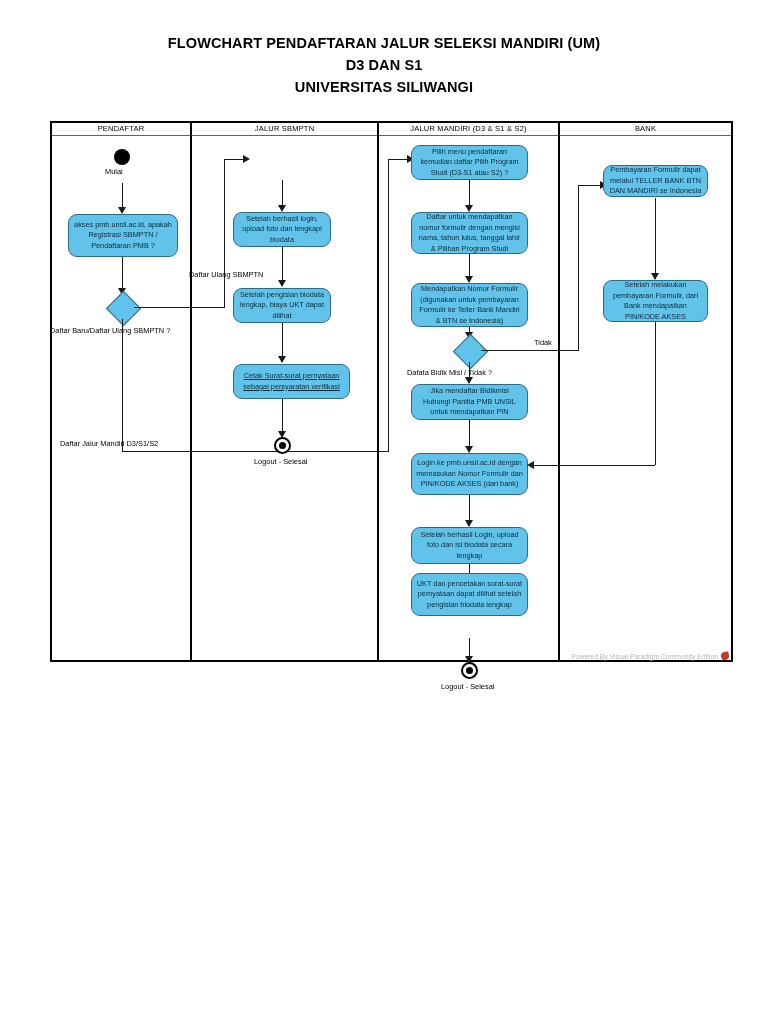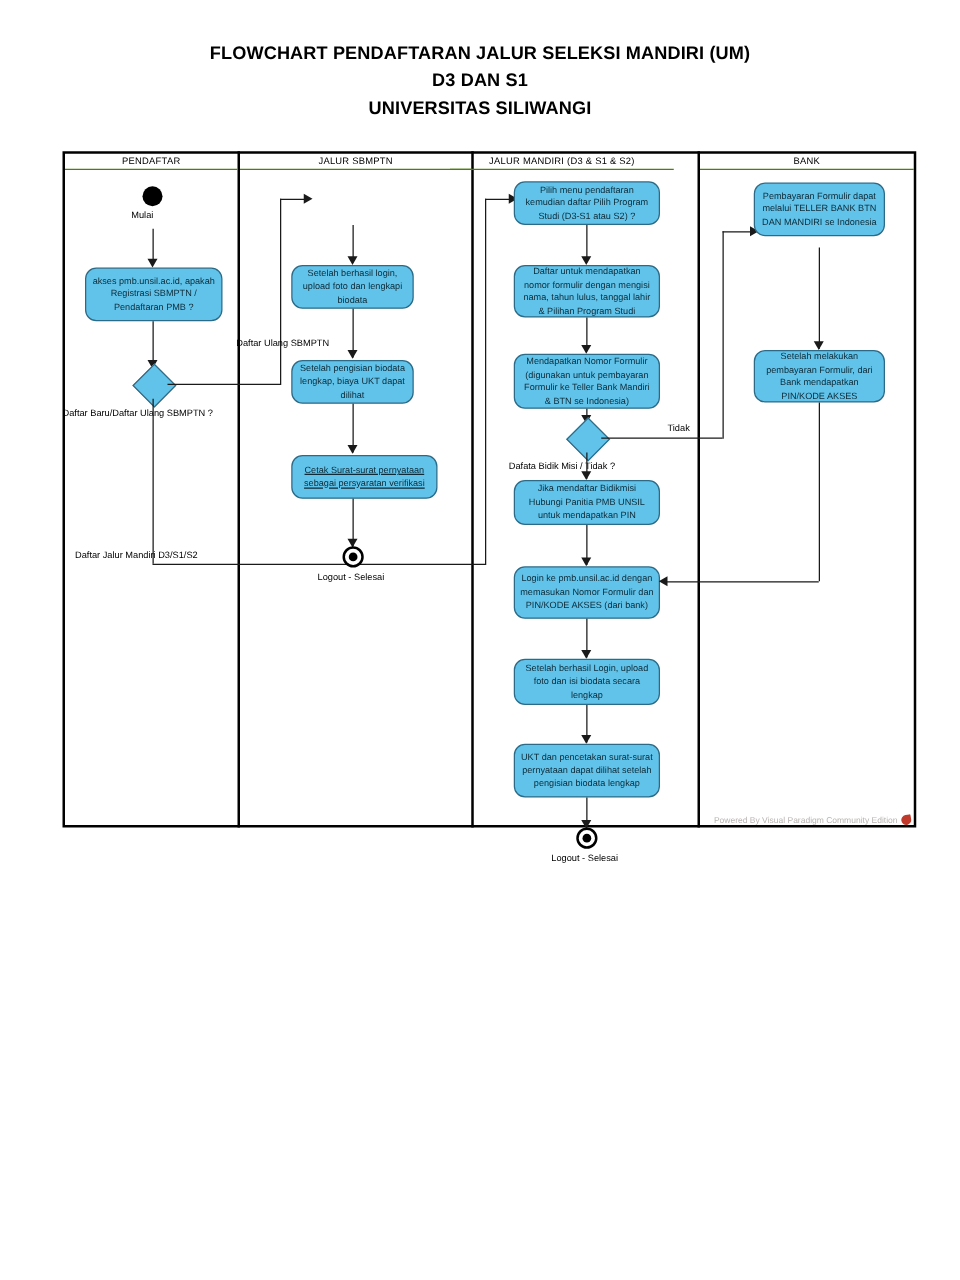--- a/index.html
+++ b/index.html
@@ -181,21 +181,21 @@
   <div class="lane-div" style="left:140px;"></div>
   <div class="lane-div" style="left:327px;"></div>
   <div class="lane-div" style="left:508px;"></div>
 
   <div class="lane-head" style="left:2px;width:138px;">
     <span>PENDAFTAR</span>
   </div>
   <div class="lane-head" style="left:142px;width:185px;">
     <span>JALUR SBMPTN</span>
   </div>
-  <div class="lane-head" style="left:310px;width:179px;">
+  <div class="lane-head" style="left:329px;width:179px;">
     <span>JALUR MANDIRI (D3 &amp; S1 &amp; S2)</span>
   </div>
   <div class="lane-head" style="left:510px;width:171px;text-align:center;">
     <span>BANK</span>
   </div>
 
   <div class="start-node" style="left:64px;top:28px;"></div>
   <div class="lbl" style="left:55px;top:46px;">Mulai</div>
 
   <div class="vline" style="left:72px;top:62px;height:27px;"></div>
@@ -289,30 +289,30 @@
   </div>
   <div class="vline" style="left:419px;top:374px;height:31px;"></div>
   <div class="arrow-d" style="left:415px;top:399px;"></div>
 
   <div class="node" style="left:361px;top:406px;width:117px;height:37px;">
     <span>Setelah berhasil Login, upload foto dan isi biodata secara lengkap</span>
   </div>
   <div class="vline" style="left:419px;top:443px;height:30px;"></div>
   <div class="arrow-d" style="left:415px;top:467px;"></div>
 
-  <div class="node" style="left:361px;top:474px;width:117px;height:43px;">
+  <div class="node" style="left:361px;top:452px;width:117px;height:43px;">
     <span>UKT dan pencetakan surat-surat pernyataan dapat dilihat setelah pengisian biodata lengkap</span>
   </div>
   <div class="vline" style="left:419px;top:517px;height:24px;"></div>
   <div class="arrow-d" style="left:415px;top:535px;"></div>
 
   <div class="end-node" style="left:411px;top:541px;"></div>
   <div class="lbl" style="left:391px;top:561px;">Logout - Selesai</div>
 
-  <div class="node" style="left:553px;top:25px;width:105px;height:43px;">
+  <div class="node" style="left:553px;top:44px;width:105px;height:32px;">
     <span>Pembayaran Formulir dapat melalui TELLER BANK BTN DAN MANDIRI se Indonesia</span>
   </div>
   <div class="vline" style="left:605px;top:77px;height:81px;"></div>
   <div class="arrow-d" style="left:601px;top:152px;"></div>
 
   <div class="node" style="left:553px;top:159px;width:105px;height:42px;">
     <span>Setelah melakukan pembayaran Formulir, dari Bank mendapatkan PIN/KODE AKSES</span>
   </div>
 
   <div class="vline" style="left:605px;top:201px;height:143px;"></div>

